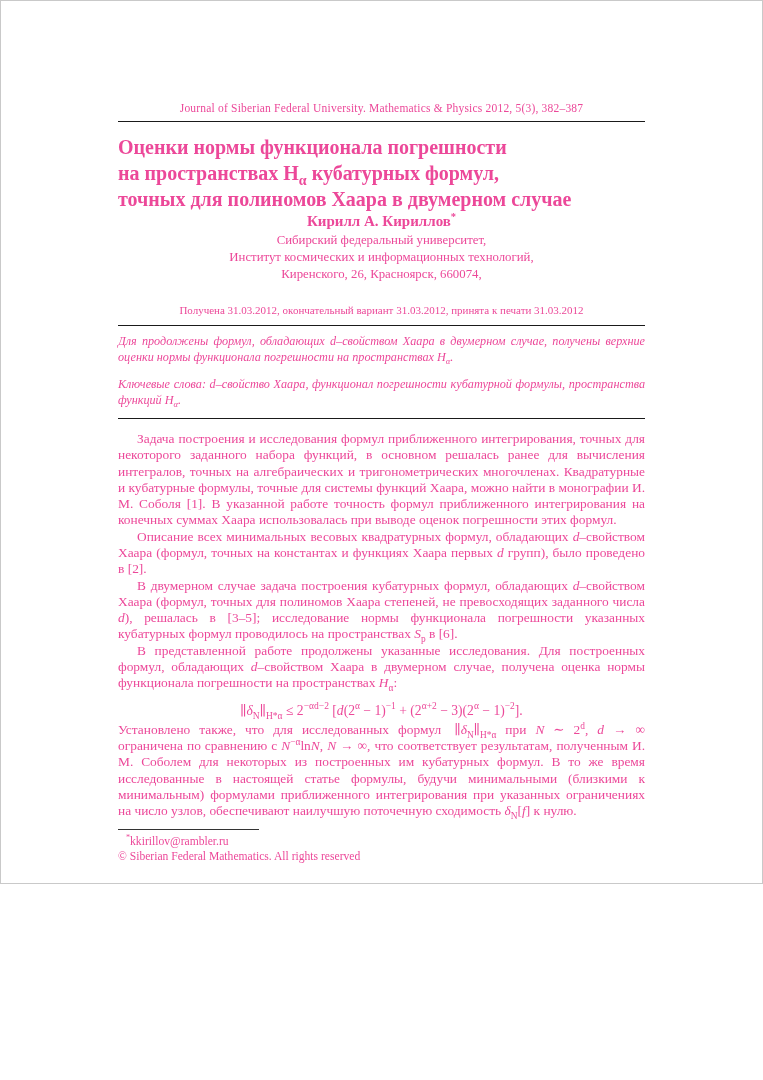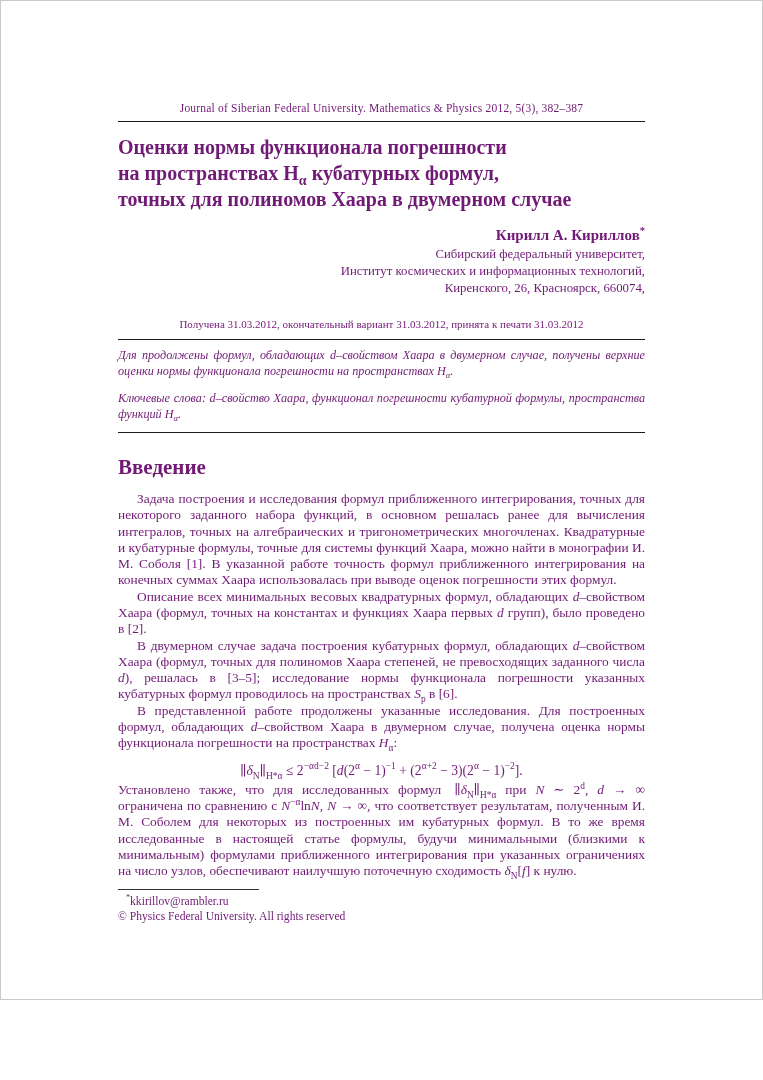--- a/index.html
+++ b/index.html
@@ -3,26 +3,26 @@
 <meta charset="utf-8">
 <style>
   html, body {
     margin: 0;
     padding: 0;
     background: #ffffff;
   }
   .page {
     position: relative;
     width: 763px;
-    height: 1000px;
+    height: 884px;
     background: #ffffff;
     border: 1px solid #c9c9c9;
     box-sizing: border-box;
     font-family: "Liberation Serif", "DejaVu Serif", serif;
-    color: #701a75;
+    color: #ec4899;
     overflow: hidden;
   }
   .content {
     width: 527px;
     margin: 0 auto;
     padding-top: 100px;
   }
   .journal-line {
     text-align: center;
     font-size: 11.5px;
@@ -38,22 +38,21 @@
     font-size: 13.4px;
     margin-top: 24px;
   }
   h1.title {
     font-size: 20px;
     font-weight: bold;
     line-height: 1.3;
     margin: 12px 0 0 0;
   }
   .author-block {
-    text-align: right;
-    margin-top: 14px;
+    text-align: center;
   }
   .author-name {
     font-size: 15px;
     font-weight: bold;
     line-height: 18px;
   }
   .affiliation {
     font-size: 12.8px;
     line-height: 16.9px;
     margin-top: 2px;
@@ -156,32 +155,31 @@
       </div>
     </div>
 
     <div class="received">Получена 31.03.2012, окончательный вариант 31.03.2012, принята к печати 31.03.2012</div>
 
     <hr class="rule rule-abstract">
     <div class="abstract"><span>Для продолжены формул, обладающих </span><i>d</i><span>–свойством Хаара в двумерном случае, получены верхние оценки нормы функционала погрешности на пространствах </span><i>H</i><sub>α</sub><span>.</span></div>
     <div class="keywords"><span>Ключевые слова: </span><i>d</i><span>–свойство Хаара, функционал погрешности кубатурной формулы, пространства функций </span><i>H</i><sub>α</sub><span>.</span></div>
     <hr class="rule rule-keywords">
 
-    <h2 class="section-heading">Введение</h2>
 
     <div class="body-text">
       <p><span>Задача построения и исследования формул приближенного интегрирования, точных для некоторого заданного набора функций, в основном решалась ранее для вычисления интегралов, точных на алгебраических и тригонометрических многочленах. Квадратурные и кубатурные формулы, точные для системы функций Хаара, можно найти в монографии И. М. Соболя [1]. В указанной работе точность формул приближенного интегрирования на конечных суммах Хаара использовалась при выводе оценок погрешности этих формул.</span></p>
       <p><span>Описание всех минимальных весовых квадратурных формул, обладающих </span><i>d</i><span>–свойством Хаара (формул, точных на константах и функциях Хаара первых </span><i>d</i><span> групп), было проведено в [2].</span></p>
       <p><span>В двумерном случае задача построения кубатурных формул, обладающих </span><i>d</i><span>–свойством Хаара (формул, точных для полиномов Хаара степеней, не превосходящих заданного числа </span><i>d</i><span>), решалась в [3–5]; исследование нормы функционала погрешности указанных кубатурных формул проводилось на пространствах </span><i>S</i><sub>p</sub><span> в [6].</span></p>
       <p><span>В представленной работе продолжены указанные исследования. Для построенных формул, обладающих </span><i>d</i><span>–свойством Хаара в двумерном случае, получена оценка нормы функционала погрешности на пространствах </span><i>H</i><sub>α</sub><span>:</span></p>
       <div class="formula"><span>∥</span><i>δ</i><sub>N</sub><span>∥</span><sub>H*α</sub><span> ≤ 2</span><sup>−αd−2</sup><span> [</span><i>d</i><span>(2</span><sup>α</sup><span> − 1)</span><sup>−1</sup><span> + (2</span><sup>α+2</sup><span> − 3)(2</span><sup>α</sup><span> − 1)</span><sup>−2</sup><span>].</span></div>
       <p class="no-indent"><span>Установлено также, что для исследованных формул  ∥</span><i>δ</i><sub>N</sub><span>∥</span><sub>H*α</sub><span> при </span><i>N</i><span> ∼ 2</span><sup>d</sup><span>, </span><i>d</i><span> → ∞ ограничена по сравнению с </span><i>N</i><sup>−α</sup><span>ln</span><i>N</i><span>, </span><i>N</i><span> → ∞, что соответствует результатам, полученным И. М. Соболем для некоторых из построенных им кубатурных формул. В то же время исследованные в настоящей статье формулы, будучи минимальными (близкими к минимальным) формулами приближенного интегрирования при указанных ограничениях на число узлов, обеспечивают наилучшую поточечную сходимость </span><i>δ</i><sub>N</sub><span>[</span><i>f</i><span>] к нулю.</span></p>
     </div>
 
     <div class="footnote">
       <hr class="footnote-rule">
       <div class="email-line"><sup>*</sup><span>kkirillov@rambler.ru</span></div>
-      <div>© Physics Federal University. All rights reserved</div>
+      <div>© Siberian Federal Mathematics. All rights reserved</div>
     </div>
 
   </div>
 
 </div>
 
 </body></html>

